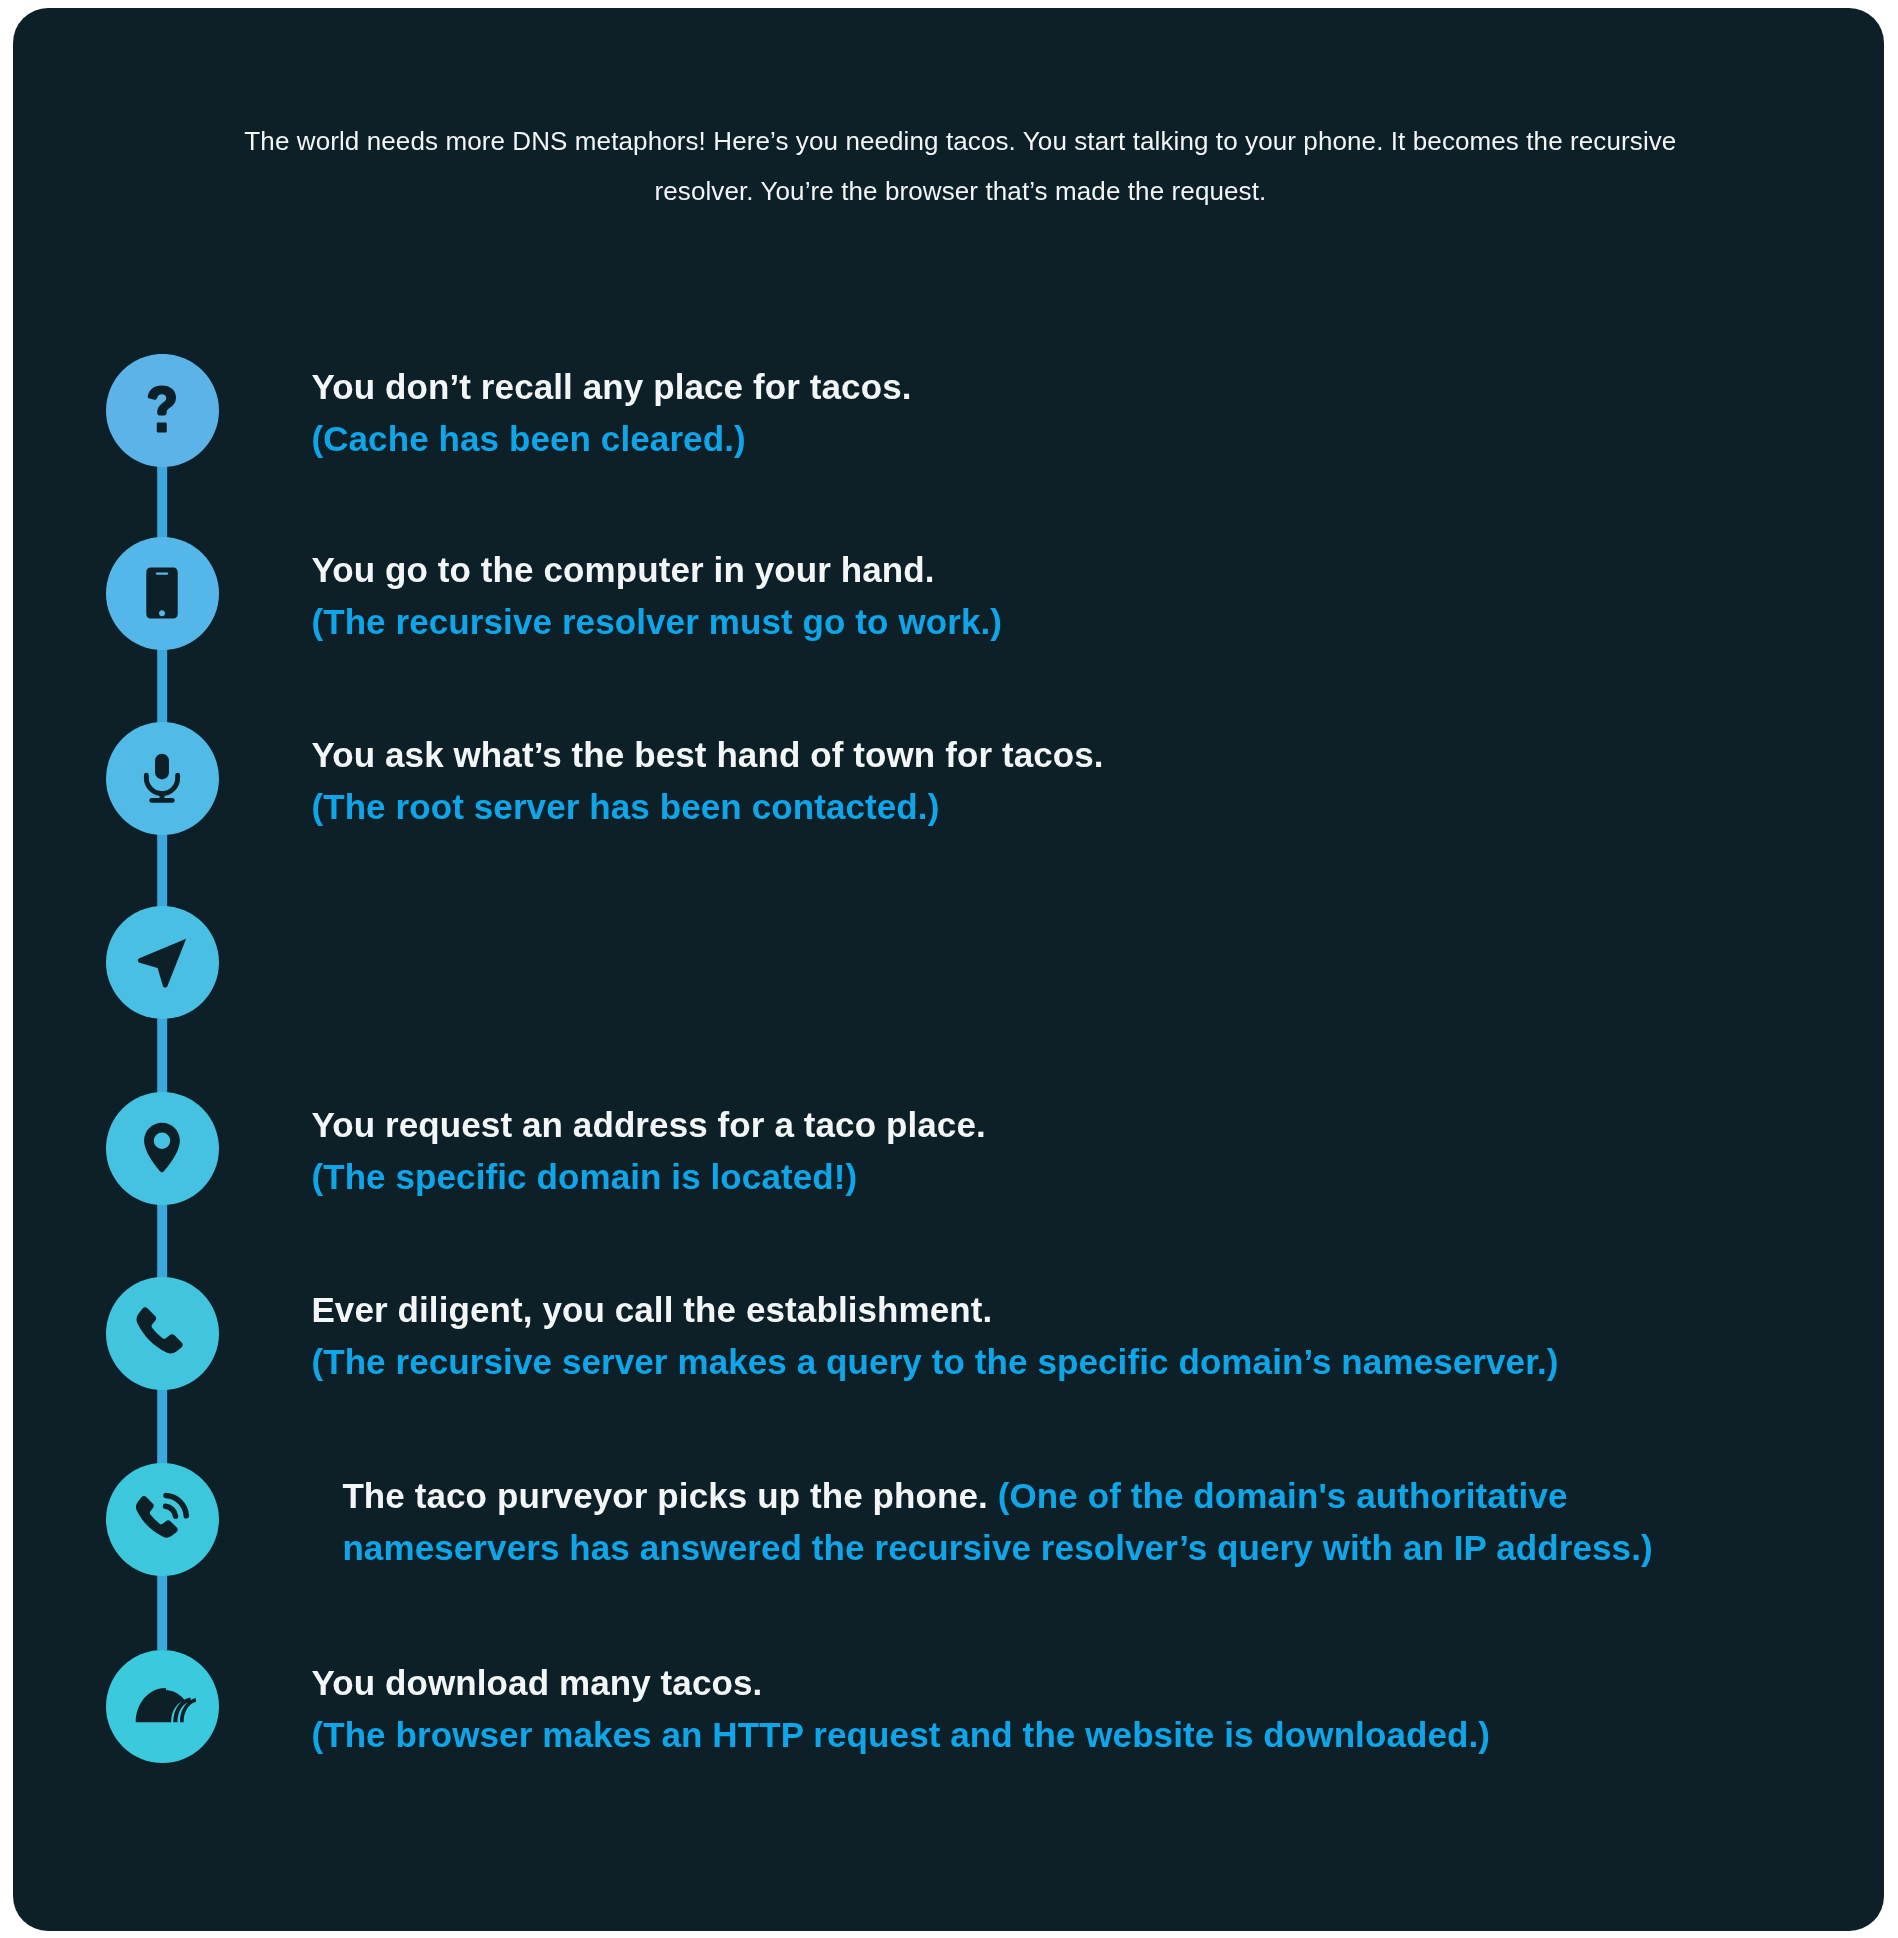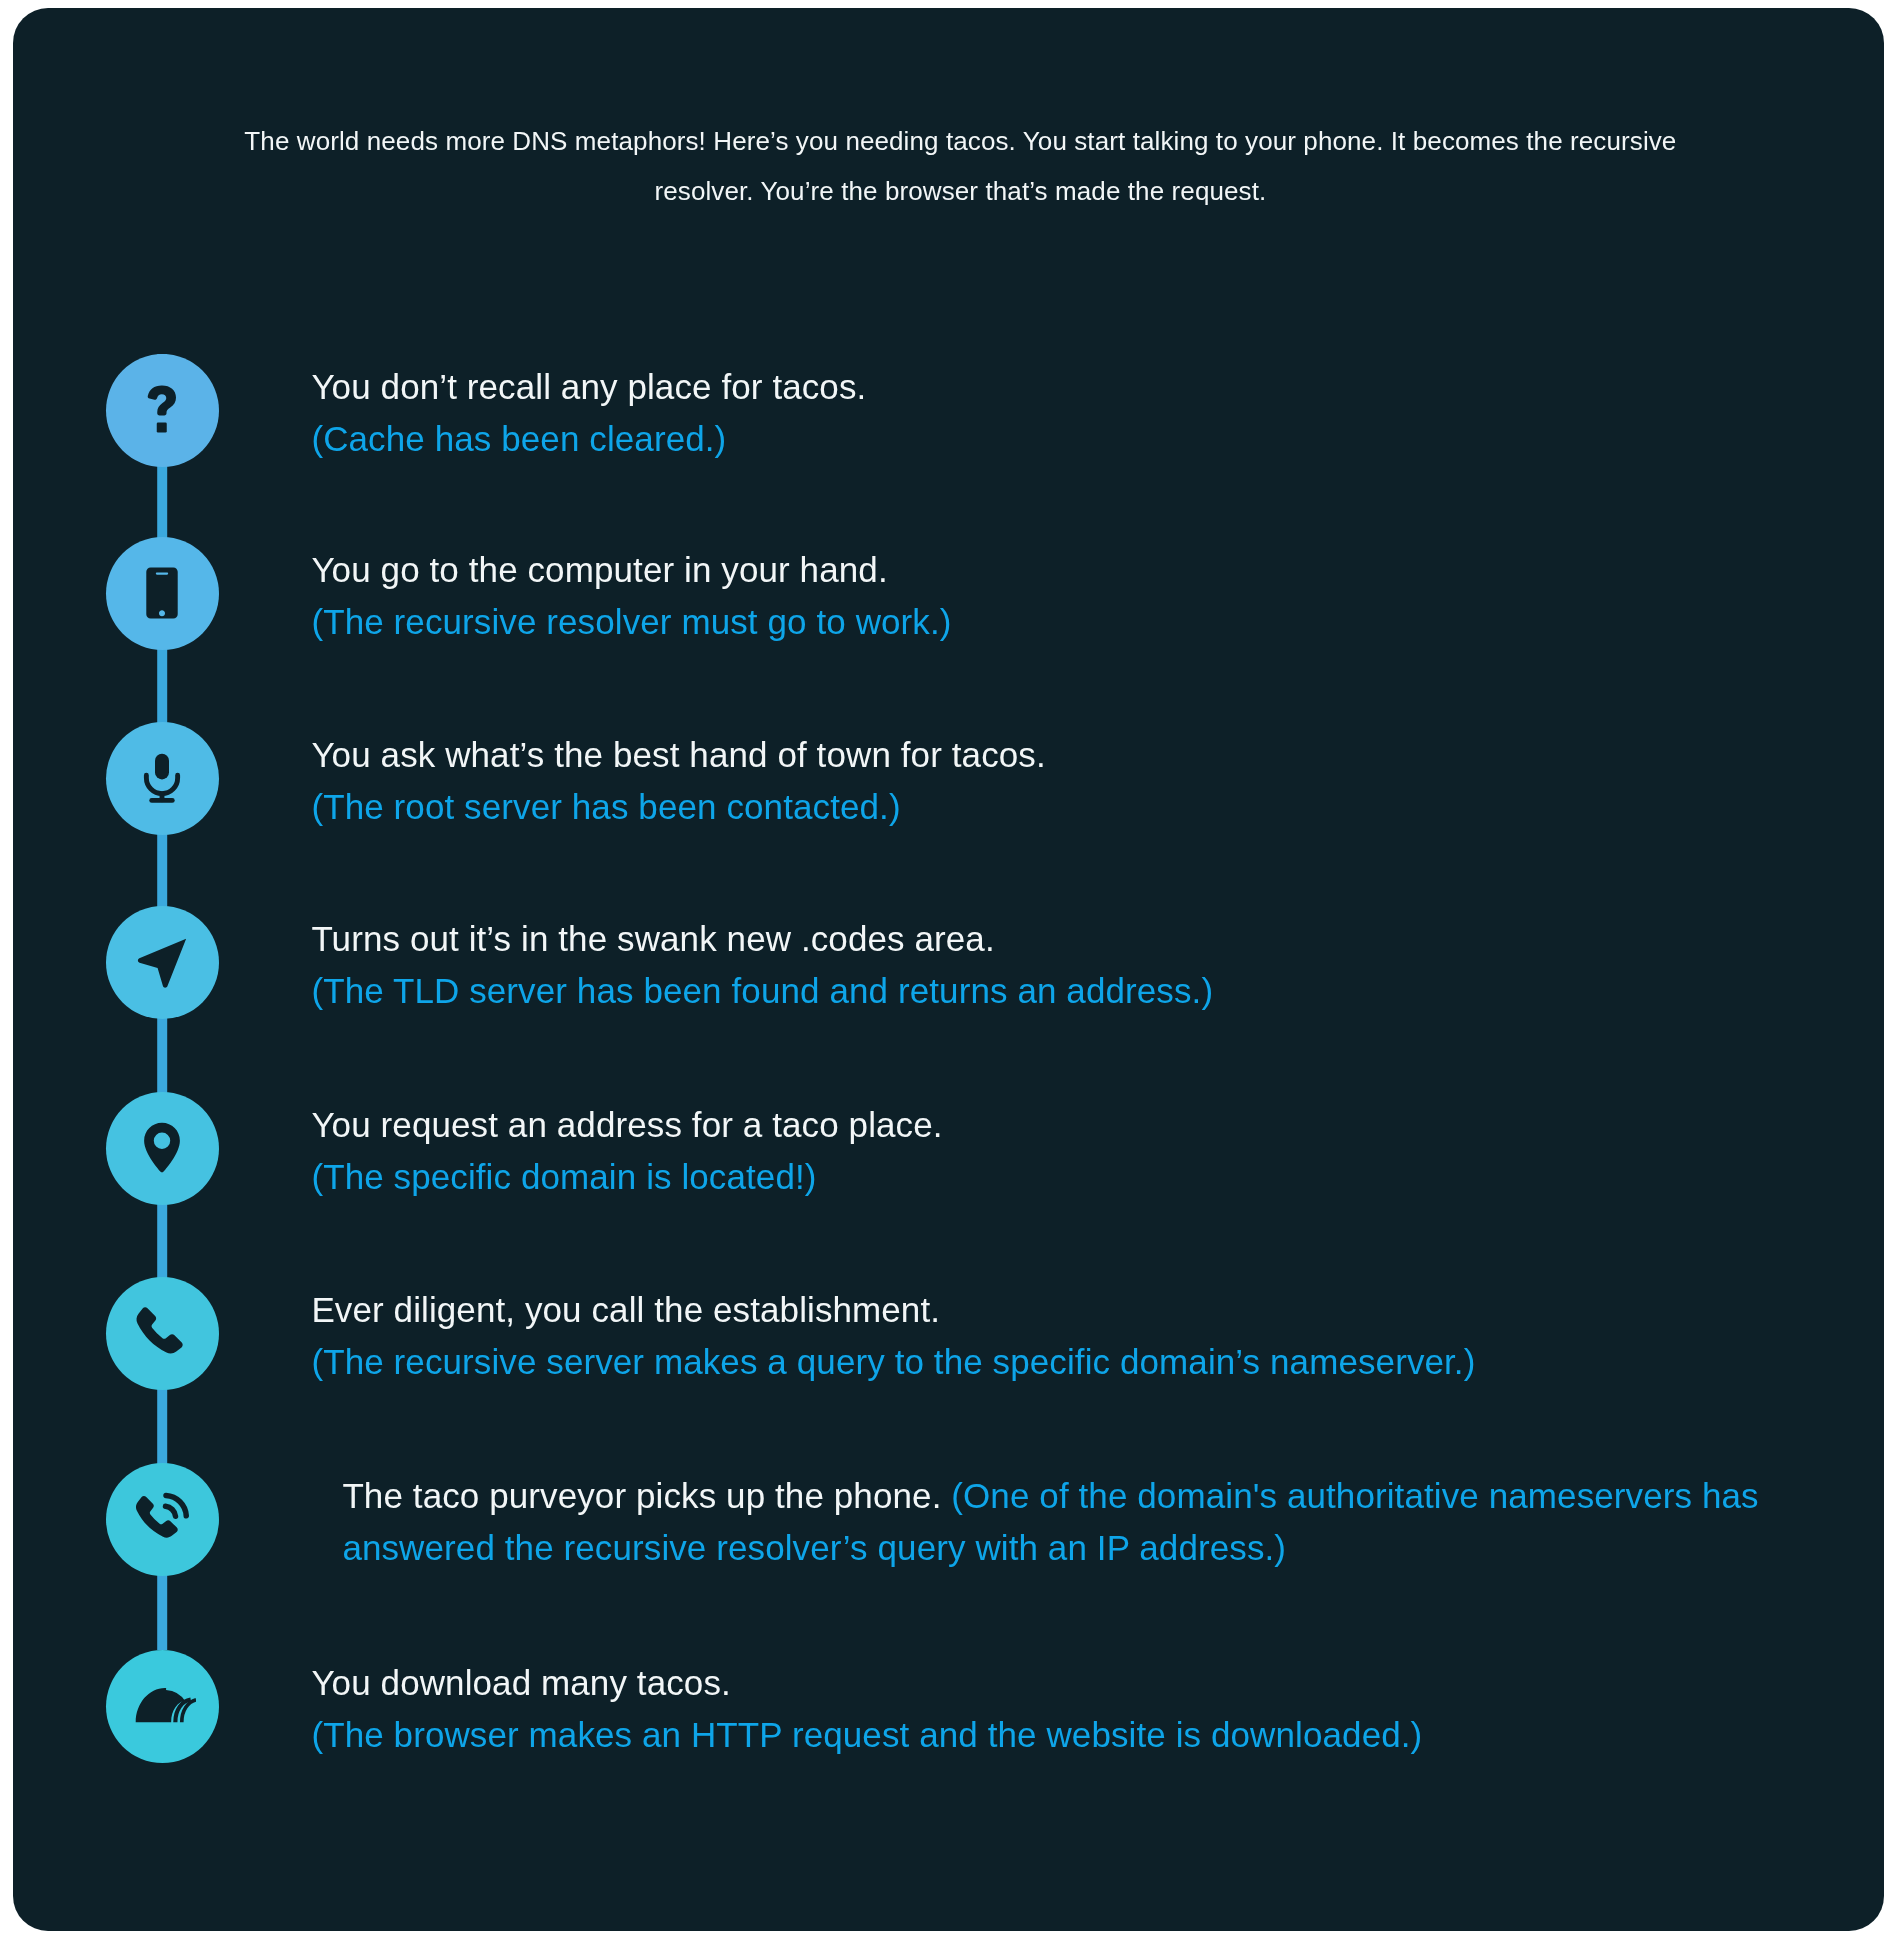--- a/index.html
+++ b/index.html
@@ -66,20 +66,21 @@
     border-radius: 50%;
     display: flex;
     align-items: center;
     justify-content: center;
   }
   .circle svg { display: block; }
   .text-col {
     flex: 1 1 auto;
     padding-top: 7.7px;
     padding-right: 119px;
+    font-weight: bold;
   }
   .line-main {
     color: #f2f6f7;
     font-size: 35px;
     line-height: 52px;
     letter-spacing: 0.1px;
   }
   .line-sub {
     color: #0ea5e9;
     font-size: 35px;
@@ -154,24 +155,20 @@
 
     <div class="row" style="height:186px;">
       <div class="icon-col">
         <div class="connector" style="height:186px;"></div>
         <div class="circle" style="background:#4abfe4;">
           <svg width="61" height="61" viewBox="0 0 24 24" fill="#0d2028">
             <path d="M21.3 2.7 2.9 10.3c-.8.35-.75 1.5.07 1.75l7.1 2.1 2.1 7.1c.25.82 1.4.87 1.75.07L21.3 2.7z"></path>
           </svg>
         </div>
       </div>
-      <div class="text-col">
-        <div class="line-main">Turns out it’s in the swank new .codes area.</div>
-        <div class="line-sub">(The TLD server has been found and returns an address.)</div>
-      </div>
     </div>
 
     <div class="row" style="height:185px;">
       <div class="icon-col">
         <div class="connector" style="height:185px;"></div>
         <div class="circle" style="background:#45c2e1;">
           <svg width="58" height="58" viewBox="0 0 24 24" fill="#0d2028">
             <path d="M12 1.6c-4.1 0-7.4 3.3-7.4 7.4 0 5.3 6.5 12.5 6.8 12.8.3.35.9.35 1.2 0 .3-.3 6.8-7.5 6.8-12.8 0-4.1-3.3-7.4-7.4-7.4zm0 10.8a3.4 3.4 0 1 1 0-6.8 3.4 3.4 0 0 1 0 6.8z"></path>
           </svg>
         </div>

